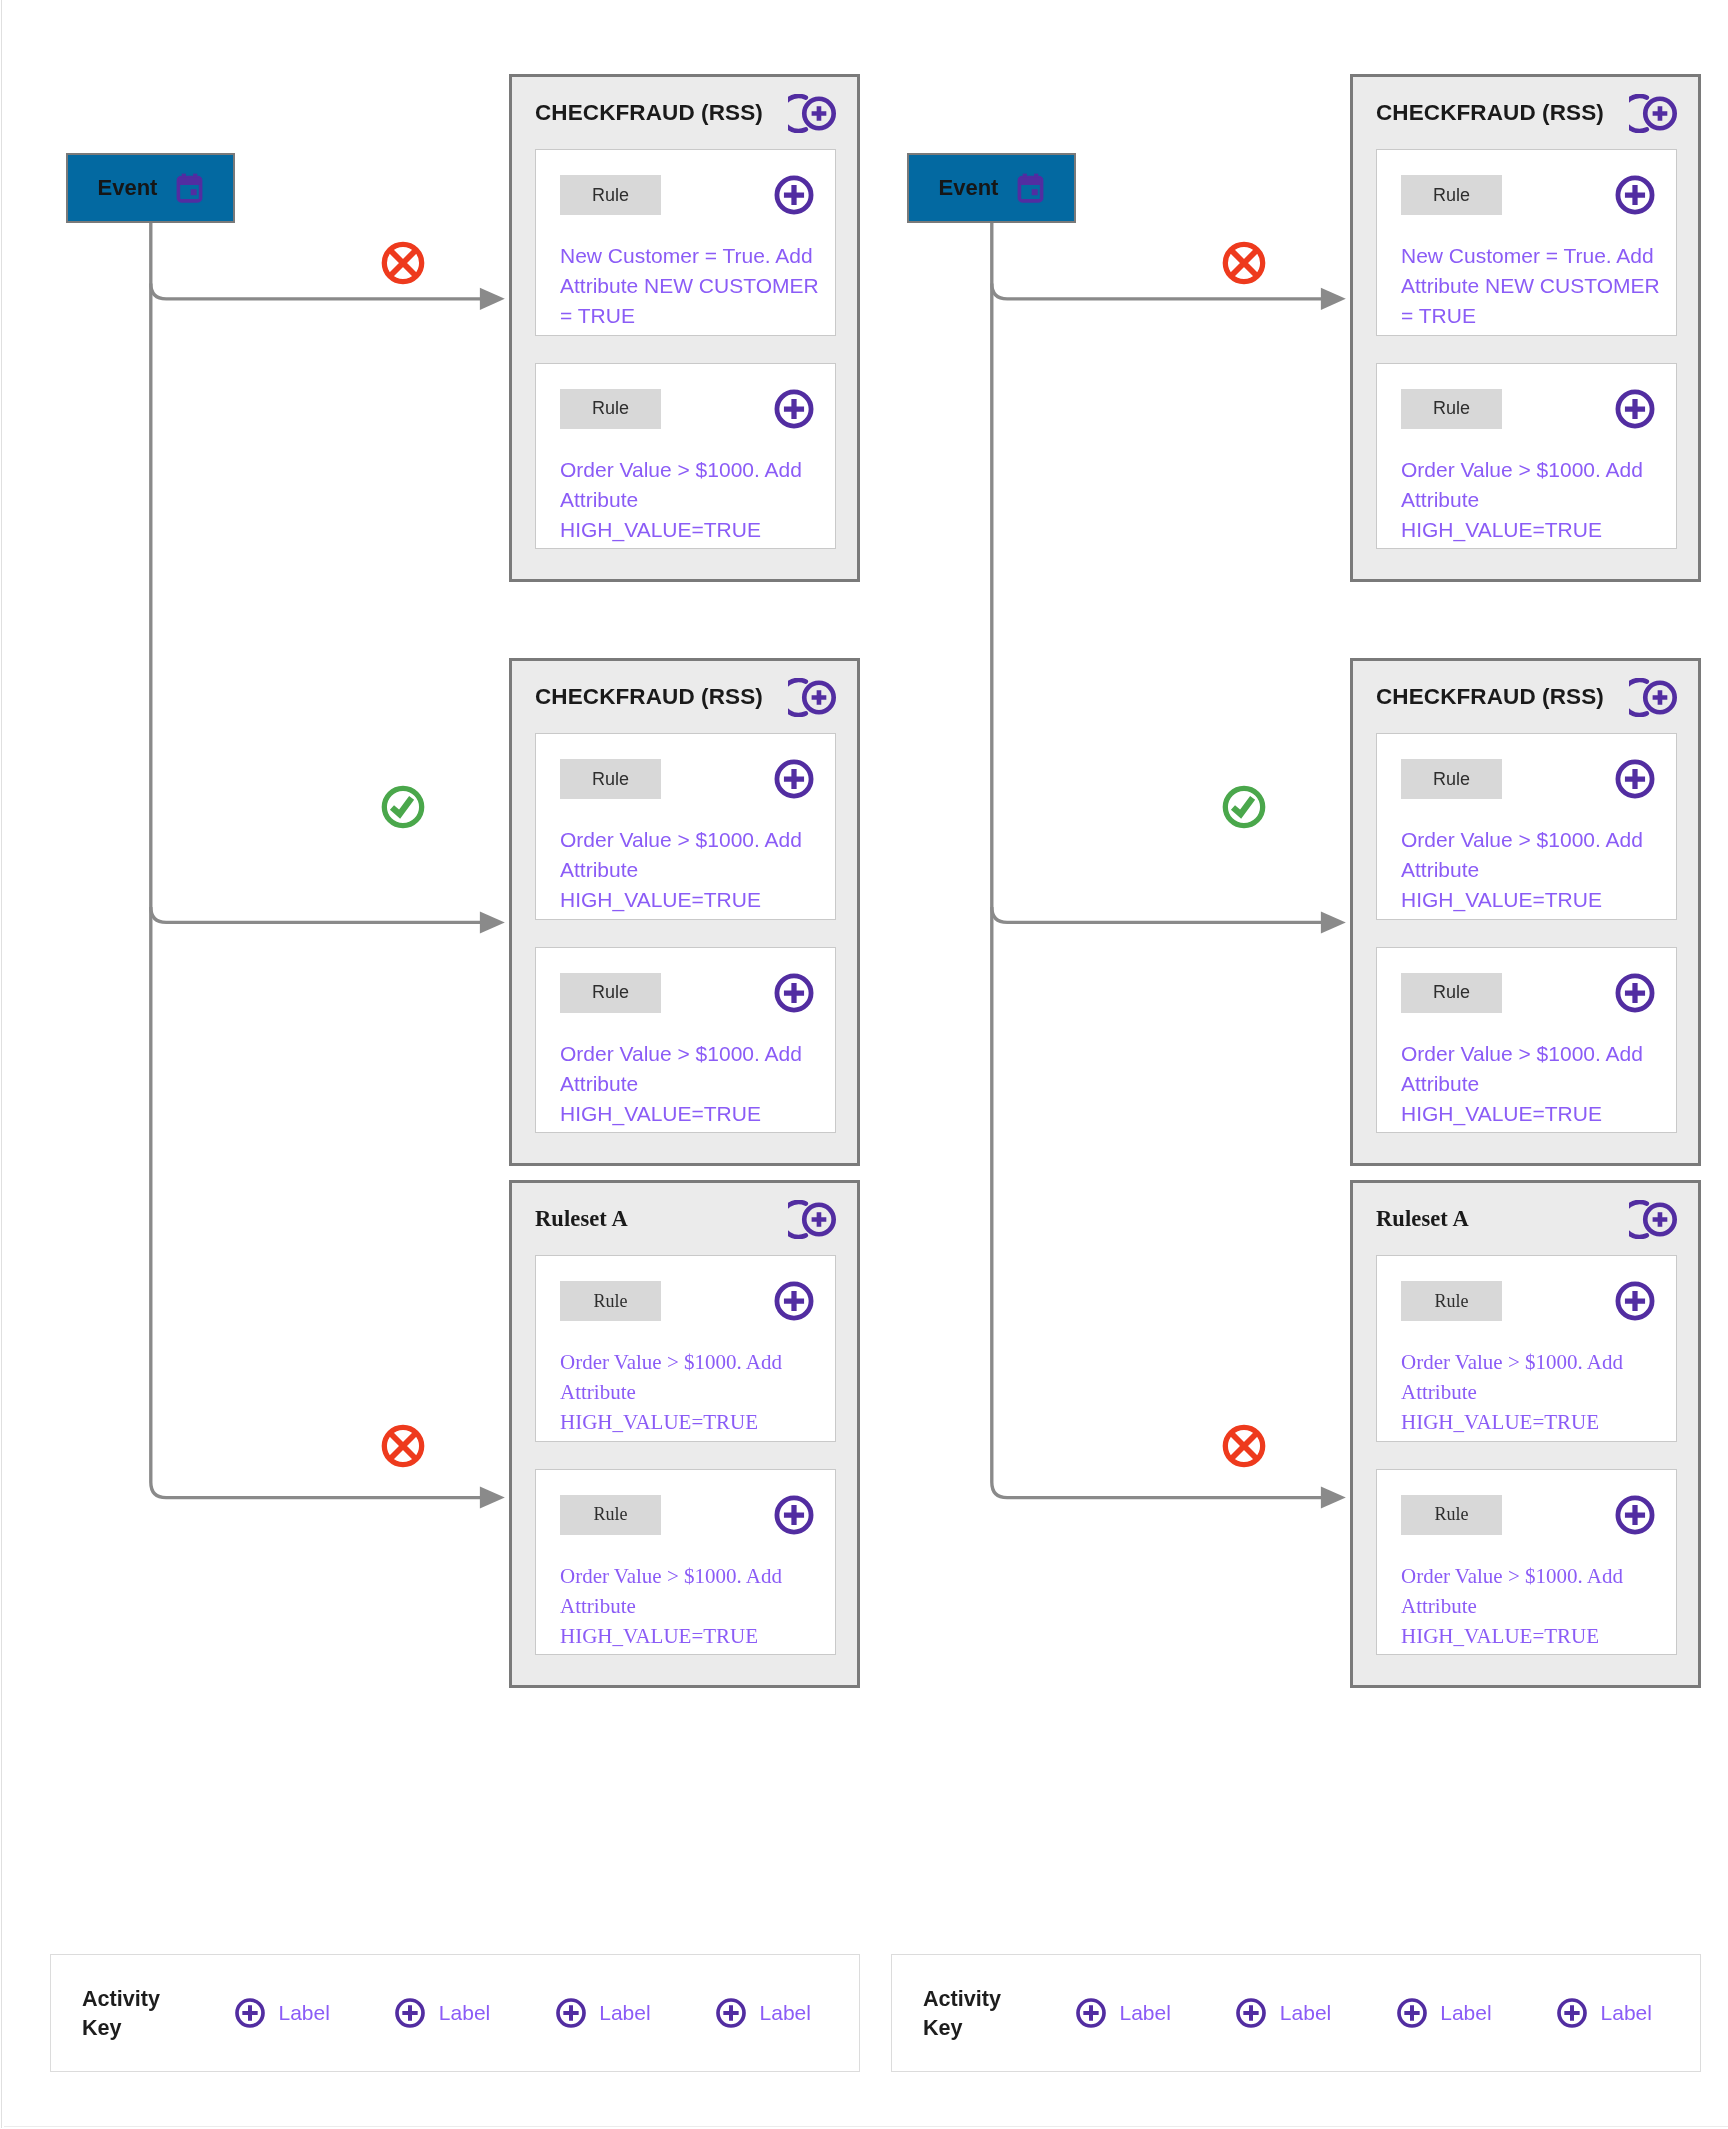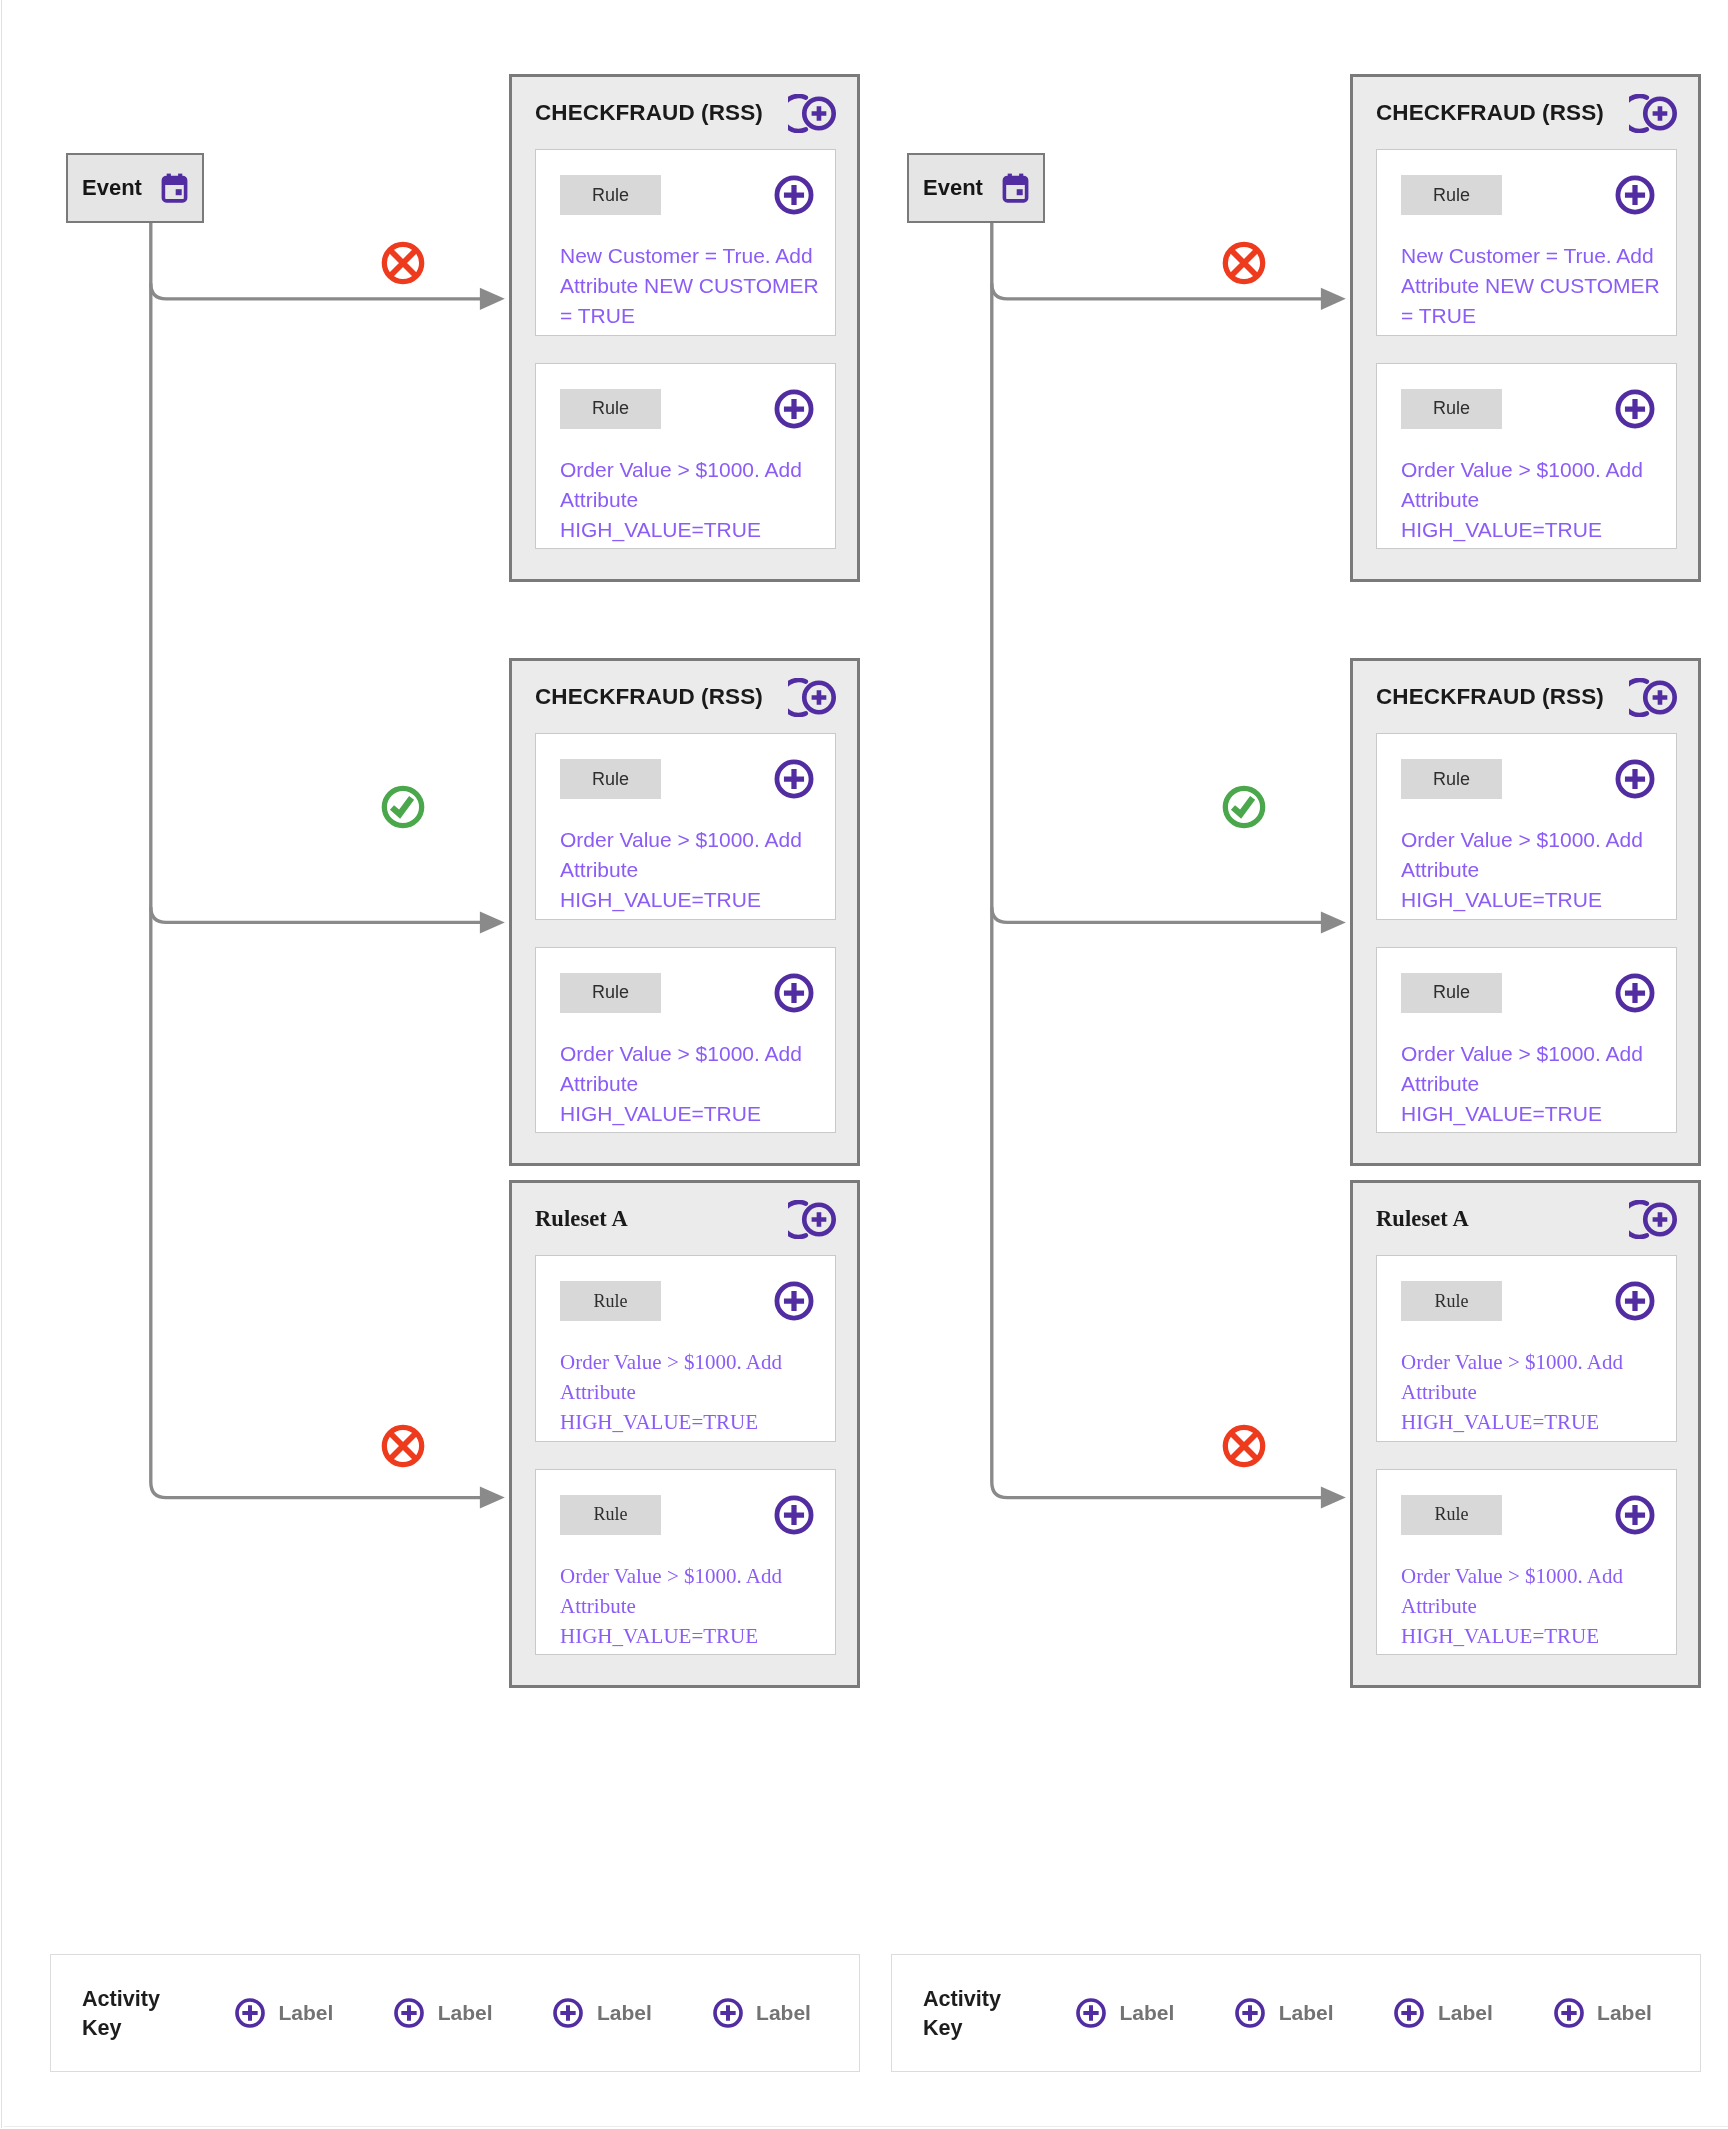--- a/index.html
+++ b/index.html
@@ -14,22 +14,22 @@
   .panel{position:absolute;top:0;left:0;width:865px;height:2129px;}
   .panel[data-panel-index="1"]{left:841px;}
 
   
   .connectors{position:absolute;left:0;top:0;pointer-events:none;}
   .connectors path{stroke:var(--connector);stroke-width:7;fill:none;}
   .connectors polygon{fill:var(--connector);}
 
   
   .event-node{
-    position:absolute;left:66px;top:153px;width:138px;height:70px;box-sizing:border-box;
-    background:#e5e5e5;border:2.9px solid var(--boxborder);
+    position:absolute;left:66px;top:153px;width:169px;height:70px;box-sizing:border-box;
+    background:#0369a1;border:2.9px solid var(--boxborder);
     display:flex;align-items:center;justify-content:center;gap:19px;
   }
   .event-label{font-size:22px;font-weight:bold;color:#161616;}
   .calendar-icon{width:27px;height:30px;color:var(--purple);}
 
   
   .status-icon{position:absolute;left:380px;width:46px;height:46px;}
   .status-icon svg{width:100%;height:100%;display:block;}
   .status-icon.fail{color:var(--red);}
   .status-icon.pass{color:var(--green);}
@@ -71,21 +71,21 @@
   .legend-title{
     position:absolute;left:31px;top:50%;transform:translateY(-50%);
     width:101px;font-size:21.6px;font-weight:bold;line-height:29px;color:#1d1d1d;
   }
   .legend-items{
     position:absolute;left:183px;right:48px;top:0;bottom:0;
     display:flex;align-items:center;justify-content:space-between;
   }
   .legend-item{display:flex;align-items:center;gap:12.5px;}
   .legend-plus{width:32px;height:32px;color:var(--purple);flex:none;}
-  .legend-label{font-size:21px;color:#737373;font-weight:bold;}
+  .legend-label{font-size:21px;color:#8b5cf6;}
 </style>
 </head>
 <body>
 
 <div id="page">
   <div class="edge-left"></div>
   <div class="edge-bottom"></div>
 
   <section class="panel" data-panel-index="0">
 

